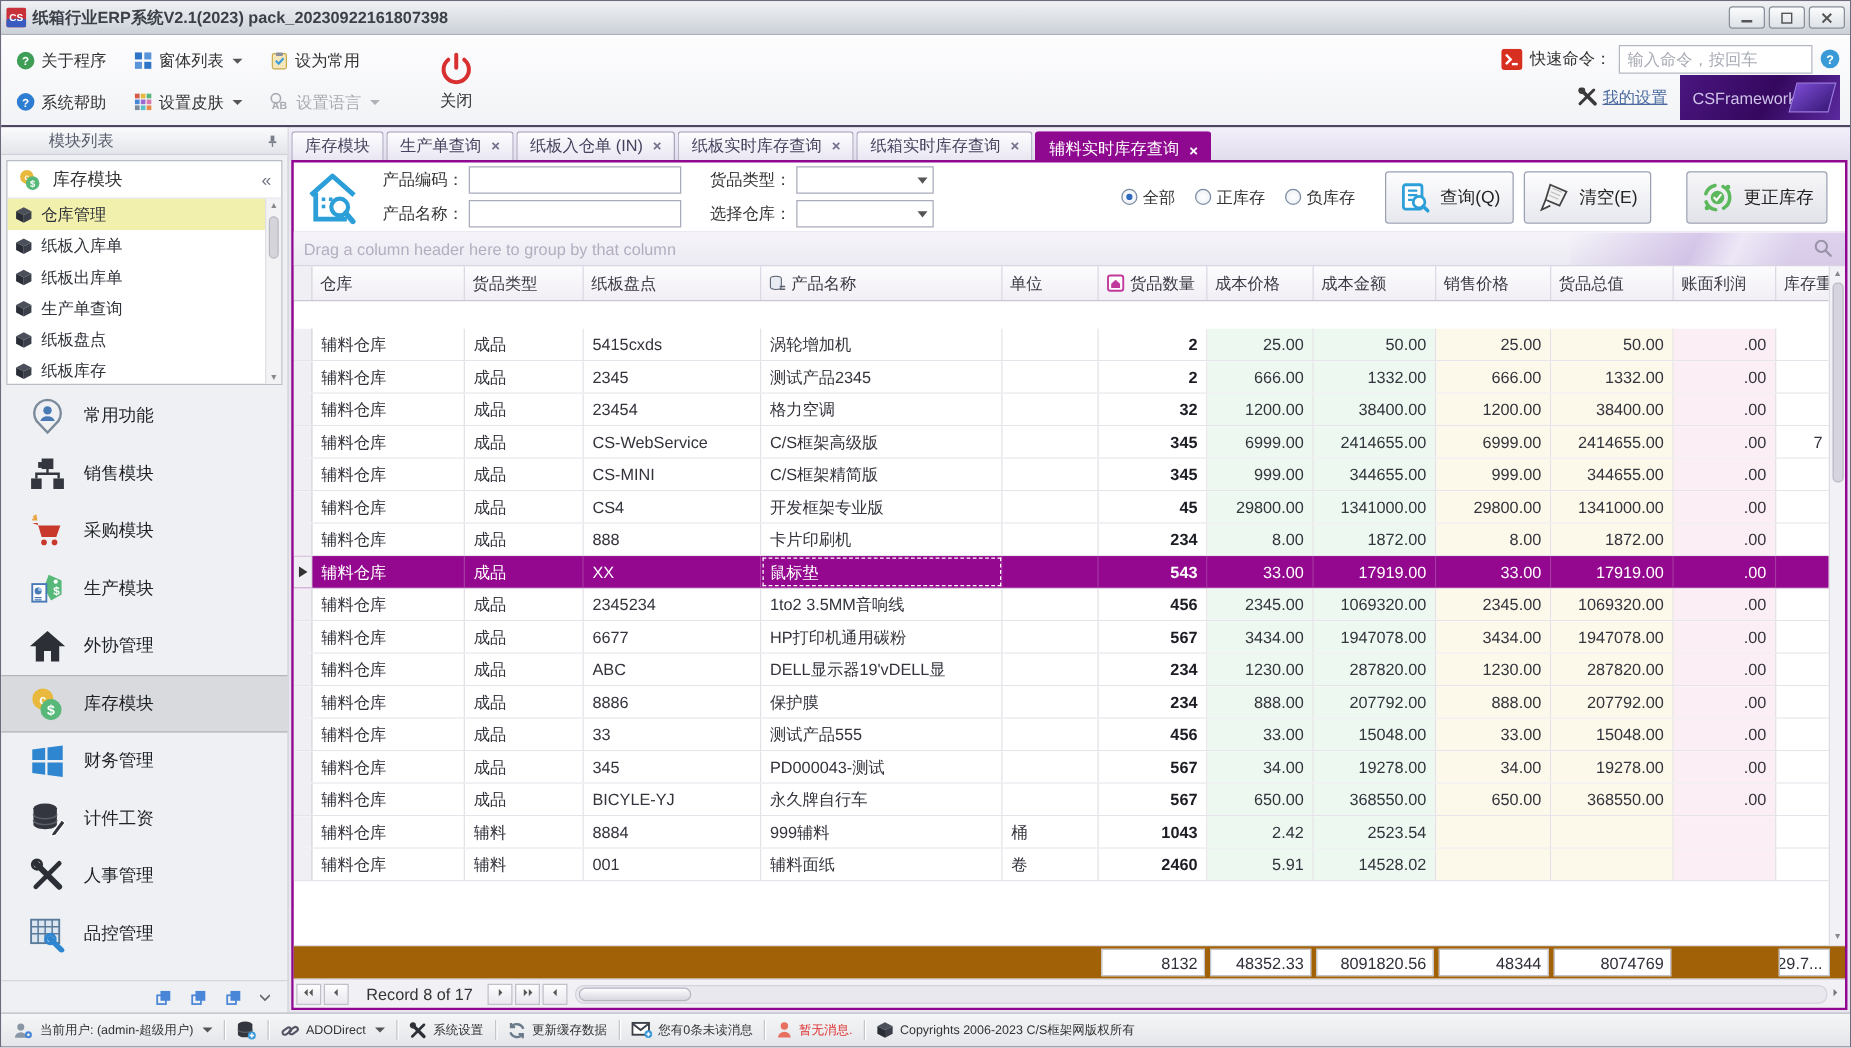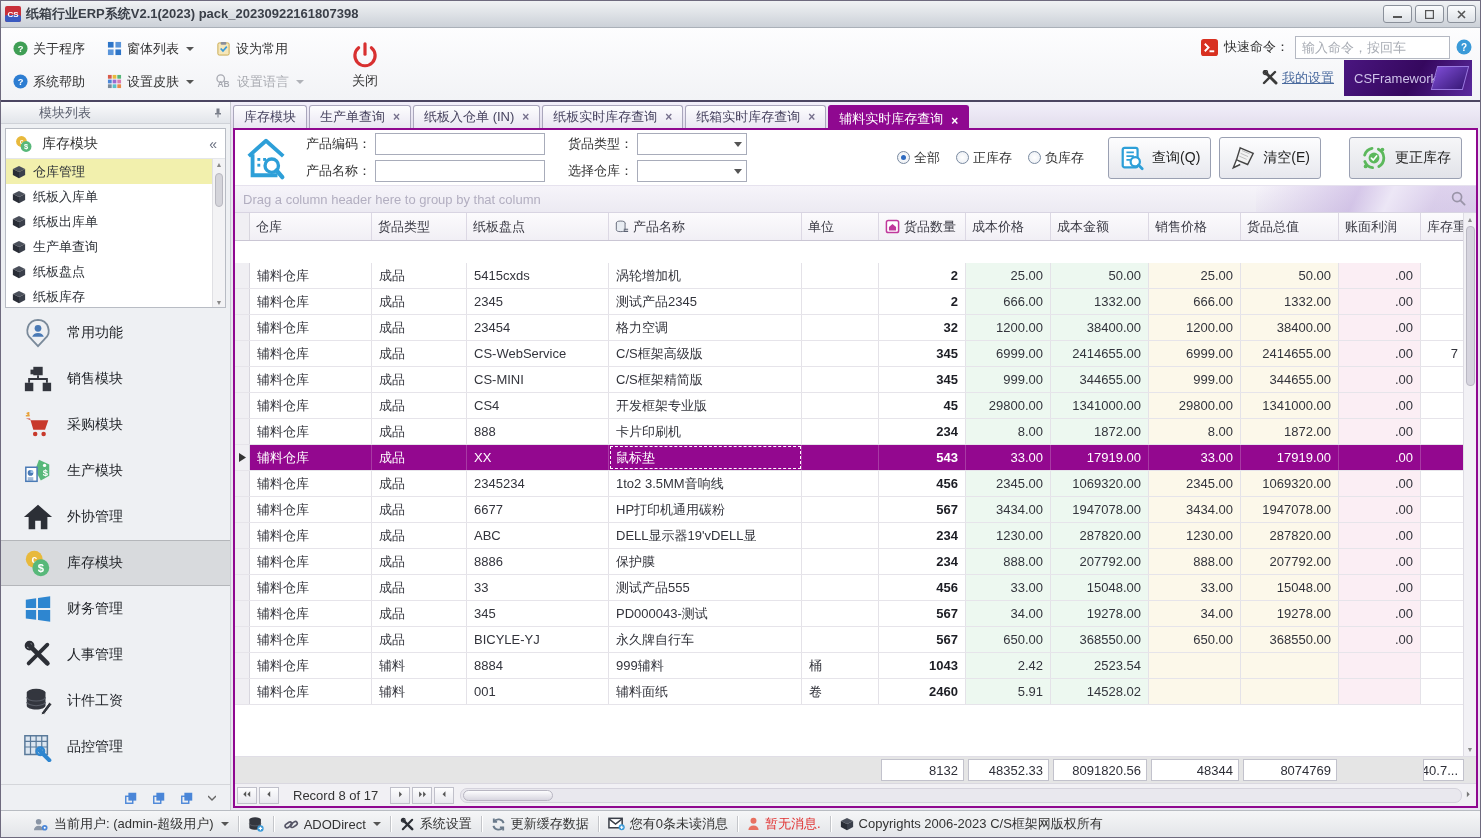--- a/index.html
+++ b/index.html
@@ -116,34 +116,34 @@
   .g-row .tint-cream { background:#fcf8ea; }
   .g-row .tint-pink { background:#fbeef4; }
   .g-row.selected, .g-row.selected .g-cell { background:#93088f !important; color:#fff !important; border-right-color:#a83aa4; }
   .g-row.selected .focus-cell { outline:1px dashed #fff; outline-offset:-2px; }
   .g-filler { flex:1; background:#fff; }
   .vscrollbar { width:13px; flex:0 0 13px; background:#f2f1f5; border-left:1px solid #dedce4; display:flex; flex-direction:column; align-items:center; }
   .vscrollbar .arr { font-size:7px; color:#888; height:13px; line-height:13px; }
   .vscrollbar .thumb { width:9px; height:160px; background:#d6d4de; border:1px solid #bab8c4; border-radius:4px; }
   .vscrollbar .spacer { flex:1; }
 
-  .totals-row { height:27px; flex:0 0 27px; display:flex; background:#e5e5e5; border-top:1px solid #e0dee6; align-items:center; }
+  .totals-row { height:27px; flex:0 0 27px; display:flex; background:#a16207; border-top:1px solid #e0dee6; align-items:center; }
   .t-cell { height:100%; display:flex; align-items:center; }
   .t-box { flex:1; height:22px; margin:0 2px; background:#fff; border:1px solid #c2c2cc; display:flex; align-items:center; justify-content:flex-end; padding:0 5px; font-size:13px; color:#2e2f38; overflow:hidden; }
 
   .bottom-bar { height:23px; flex:0 0 23px; display:flex; align-items:center; background:#f1f0f4; border-top:1px solid #dad8e0; padding:0 2px; }
   .nav-btn { width:20px; height:17px; border:1px solid #c0c0ca; background:linear-gradient(#fdfdfe,#e8e8ee); display:flex; align-items:center; justify-content:center; font-size:8px; color:#555; margin-right:2px; }
   .nav-text { padding:0 12px; font-size:13px; color:#333; }
   .hscroll { flex:1; height:15px; background:#e9e8ee; border:1px solid #d4d2dc; border-radius:7px; margin:0 4px; position:relative; }
   .hscroll .thumb { position:absolute; left:2px; top:1px; width:90px; height:11px; background:linear-gradient(#fdfdfe,#d8d6e0); border:1px solid #b8b6c2; border-radius:6px; }
   .hscroll-right { font-size:8px; color:#777; margin-right:4px; }
 
   
   .statusbar { height:27px; flex:0 0 27px; background:linear-gradient(#f5f6f7,#e3e5e9); border-top:1px solid #b8bcc2;
-    display:flex; align-items:center; padding:0 22px; font-size:13px; color:#333; }
+    display:flex; align-items:center; padding:0 0; font-size:10px; color:#333; }
   .sb-item { display:flex; align-items:center; gap:5px; padding:0 9px; height:100%; }
   .sb-sep { width:1px; height:16px; background:#c4c6ca; box-shadow:1px 0 0 #fff; }
 
   .icon { display:inline-flex; align-items:center; justify-content:center; line-height:0; }
 </style>
 </head>
 <body>
 
 <div class="window">
 
@@ -465,37 +465,37 @@
                 <path d="M16 4.2 L29 2.5 V15 H16 Z" fill="#2e86d0"></path>
                 <path d="M3 17 H14 V27.5 L3 26 Z" fill="#2e86d0"></path>
                 <path d="M16 17 H29 V29.5 L16 27.8 Z" fill="#2e86d0"></path>
               </svg>
             </span>
             <span class="m-label">财务管理</span>
           </div>
           <div class="module-item">
             <span class="icon">
               <svg width="30" height="30" viewBox="0 0 32 32">
-                <path d="M6 5 L26 25" stroke="#2c2f36" stroke-width="5" stroke-linecap="round"></path>
-                <path d="M26 5 L6 25" stroke="#2c2f36" stroke-width="4" stroke-linecap="round"></path>
-                <circle cx="7" cy="6" r="4" fill="none" stroke="#2c2f36" stroke-width="2.4"></circle>
-              </svg>
-            </span>
-            <span class="m-label">人事管理</span>
-          </div>
-          <div class="module-item">
-            <span class="icon">
-              <svg width="30" height="30" viewBox="0 0 32 32">
                 <ellipse cx="14" cy="7" rx="10" ry="4" fill="#33363e"></ellipse>
                 <path d="M4 7 V21 c0 2.2 4.5 4 10 4 s10-1.8 10-4 V7" fill="#33363e"></path>
                 <path d="M4 12 c0 2.2 4.5 4 10 4 s10-1.8 10-4 M4 17 c0 2.2 4.5 4 10 4 s10-1.8 10-4" fill="none" stroke="#5a5e68" stroke-width="1.2"></path>
                 <path d="M20 28 L28 17 L31 19.5 L23 30 L19 31 Z" fill="#33363e" stroke="#fff" stroke-width="1"></path>
               </svg>
             </span>
             <span class="m-label">计件工资</span>
+          </div>
+          <div class="module-item">
+            <span class="icon">
+              <svg width="30" height="30" viewBox="0 0 32 32">
+                <path d="M6 5 L26 25" stroke="#2c2f36" stroke-width="5" stroke-linecap="round"></path>
+                <path d="M26 5 L6 25" stroke="#2c2f36" stroke-width="4" stroke-linecap="round"></path>
+                <circle cx="7" cy="6" r="4" fill="none" stroke="#2c2f36" stroke-width="2.4"></circle>
+              </svg>
+            </span>
+            <span class="m-label">人事管理</span>
           </div>
           <div class="module-item">
             <span class="icon">
               <svg width="30" height="30" viewBox="0 0 32 32">
                 <rect x="2" y="4" width="24" height="20" fill="#dce6f0" stroke="#5a7a9a" stroke-width="1.6"></rect>
                 <path d="M2 10 h24 M2 16 h24 M8 4 v20 M14 4 v20 M20 4 v20" stroke="#5a7a9a" stroke-width="1.3"></path>
                 <path d="M18 20 L28 30" stroke="#2e86d0" stroke-width="4.5" stroke-linecap="round"></path>
                 <circle cx="18.5" cy="20.5" r="4" fill="none" stroke="#2e86d0" stroke-width="2.6"></circle>
               </svg>
             </span>
@@ -1001,21 +1001,21 @@
               <div class="t-box">8091820.56</div>
             </div>
             <div class="t-cell" style="width: 92px; flex: 0 0 92px;">
               <div class="t-box">48344</div>
             </div>
             <div class="t-cell" style="width: 98px; flex: 0 0 98px;">
               <div class="t-box">8074769</div>
             </div>
             <div class="t-cell" style="width: 82px; flex: 0 0 82px;"></div>
             <div class="t-cell" style="width: 45px; flex: 0 0 45px;">
-              <div class="t-box">40.7...</div>
+              <div class="t-box">29.7...</div>
             </div>
           </div>
 
         <div class="bottom-bar">
           <div class="nav-btn">⏴⏴</div>
           <div class="nav-btn">⏴</div>
           <span class="nav-text">Record 8 of 17</span>
           <div class="nav-btn">⏵</div>
           <div class="nav-btn">⏵⏵</div>
           <div class="nav-btn">⏴</div>

